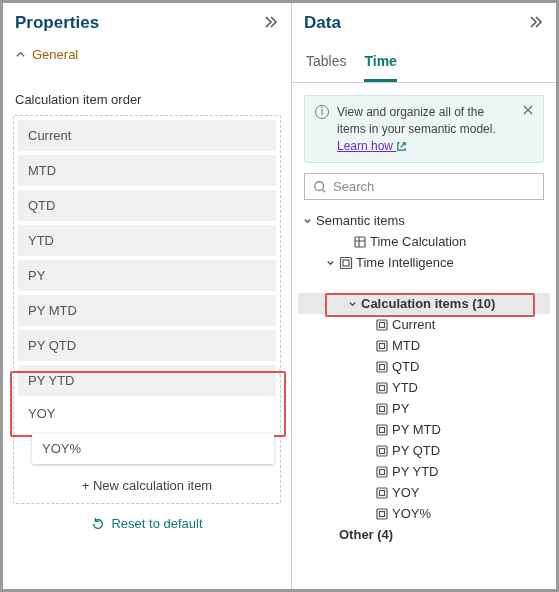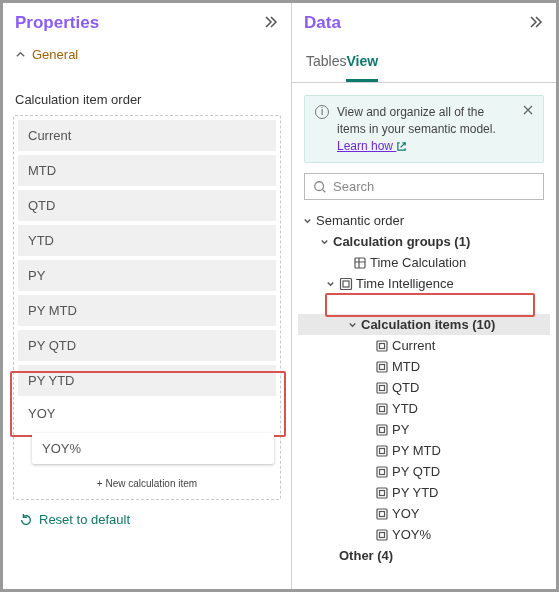--- a/index.html
+++ b/index.html
@@ -2,47 +2,47 @@
 <html><head>
 <meta charset="utf-8">
 <style>
   * { box-sizing: border-box; margin: 0; padding: 0; font-family: "Segoe UI", Arial, sans-serif; }
   body { background: #fff; width: 559px; height: 592px; border: 3px solid #9a9a9a; display: flex; font-size: 13px; color: #333; overflow: hidden; }
   .panel { display: flex; flex-direction: column; }
   .props { width: 289px; border-right: 1px solid #d0d0d0; }
   .data  { flex: 1; }
 
   .panel-header { display: flex; align-items: center; justify-content: space-between; padding: 10px 12px 8px 12px; }
-  .panel-title { font-size: 17px; font-weight: 600; color: #8b5cf6; }
+  .panel-title { font-size: 17px; font-weight: 600; color: #0c4a6e; }
   .chev-double { width: 16px; height: 16px; stroke: #555; stroke-width: 1.5; fill: none; }
 
   .section-row { display: flex; align-items: center; padding: 6px 12px; color: #a16207; font-size: 13px; }
   .section-row svg { margin-right: 6px; }
 
   .subhead { padding: 4px 12px 8px 12px; font-size: 13px; color: #333; margin-top: 20px; }
 
   .order-list { margin: 0 10px; border: 1px dashed #c8c8c8; padding: 4px; border-radius: 2px; }
   .order-item { background: #f0f0f0; padding: 8px 10px; margin-bottom: 4px; font-size: 13px; color: #555; }
   .order-item.plain { background: #fff; padding: 6px 10px; }
   .order-item.inset {
     background: #fff; margin: 6px 2px 6px 14px; padding: 8px 10px;
     border-radius: 2px; box-shadow: 0 1px 3px rgba(0,0,0,0.25);
     position: relative; z-index: 2;
   }
-  .add-row { text-align: center; padding: 8px 0 6px 0; color: #444; font-size: 10px; }
+  .add-row { text-align: center; padding: 8px 0 6px 0; color: #444; font-size: 13px; }
 
   .highlight-box { border: 2px solid #d9534f; border-radius: 2px; position: absolute; pointer-events: none; }
   .hl-yoy { left: 10px; top: 371px; width: 276px; height: 66px; }
   .hl-calcitems { left: 325px; top: 293px; width: 210px; height: 24px; }
 
-  .reset-row { display: flex; justify-content: flex-start; align-items: center; gap: 6px; padding: 12px 16px; color: #0c7a6a; font-size: 13px; }
+  .reset-row { display: flex; justify-content: center; align-items: center; gap: 6px; padding: 12px 16px; color: #0c7a6a; font-size: 13px; }
   .reset-row svg { stroke: #0c7a6a; }
 
   
-  .tabs { display: flex; gap: 0; padding: 0 14px; border-bottom: 1px solid #d0d0d0; margin-top: 4px; }
+  .tabs { display: flex; gap: 18px; padding: 0 14px; border-bottom: 1px solid #d0d0d0; margin-top: 4px; }
   .tab { padding: 8px 0 10px 0; font-size: 14px; color: #666; border-bottom: 3px solid transparent; }
   .tab.active { color: #0c7a6a; font-weight: 600; border-bottom-color: #0c7a6a; }
 
   .info-banner { margin: 12px 12px 10px 12px; background: #ecf7f5; border: 1px solid #cde6e1; border-radius: 2px; padding: 8px 10px; display: flex; gap: 8px; align-items: flex-start; font-size: 12px; color: #444; line-height: 1.4; }
   .info-banner .info-icon { width:14px; height:14px; flex:0 0 14px; border:1px solid #777; border-radius:50%; display:flex; align-items:center; justify-content:center; font-size:10px; color:#555; margin-top:1px; }
   .info-banner a { color: #6d28d9; }
   .info-close { margin-left: auto; width: 12px; height: 12px; cursor: pointer; display:flex; align-items:center; justify-content:center; }
 
   .search-box { margin: 0 12px 10px 12px; border: 1px solid #bbb; padding: 5px 8px; display: flex; align-items: center; gap: 6px; color: #888; font-size: 13px; }
   .search-box svg { width: 14px; height: 14px; stroke: #888; }
@@ -111,21 +111,21 @@
     <span>
       <svg class="chev-double" viewBox="0 0 16 16">
           <path d="M3 3l5 5-5 5"></path>
           <path d="M8 3l5 5-5 5"></path>
         </svg>
     </span>
   </div>
 
   <div class="tabs">
     <div class="tab">Tables</div>
-    <div class="tab active">View</div>
+    <div class="tab active">Time</div>
   </div>
 
   <div class="info-banner">
     <span class="info-icon">i</span>
     <span>
       <span>View and organize all of the items in your semantic model. </span>
       <a href="#"><span>Learn how</span> <svg style="display:inline;vertical-align:-2px" width="11" height="11" viewBox="0 0 12 12" fill="none" stroke="#0c7a6a" stroke-width="1.3">
             <path d="M4 2H2v8h8V8"></path>
             <path d="M7 2h3v3"></path>
             <path d="M10 2L5 7"></path>
@@ -144,28 +144,21 @@
         <path d="M11 11l3 3"></path>
       </svg>
     <span>Search</span>
   </div>
 
   <div class="tree">
     <div class="tree-row">
       <svg class="chev" viewBox="0 0 12 12">
           <path d="M3 5l3 3 3-3"></path>
         </svg>
-      <span>Semantic order</span>
-    </div>
-    <div class="tree-row bold">
-      <span class="sp" style="width:14px"></span>
-      <svg class="chev" viewBox="0 0 12 12">
-          <path d="M3 5l3 3 3-3"></path>
-        </svg>
-      <span>Calculation groups (1)</span>
+      <span>Semantic items</span>
     </div>
     <div class="tree-row">
       <span class="sp" style="width:48px"></span>
       <span class="tree-icon">
           <svg viewBox="0 0 14 14" fill="none" stroke="#555" stroke-width="1.2">
             <rect x="2" y="2" width="10" height="10" rx="1"></rect>
             <path d="M6 2v10M2 6h10"></path>
           </svg>
         </span>
       <span>Time Calculation</span>

